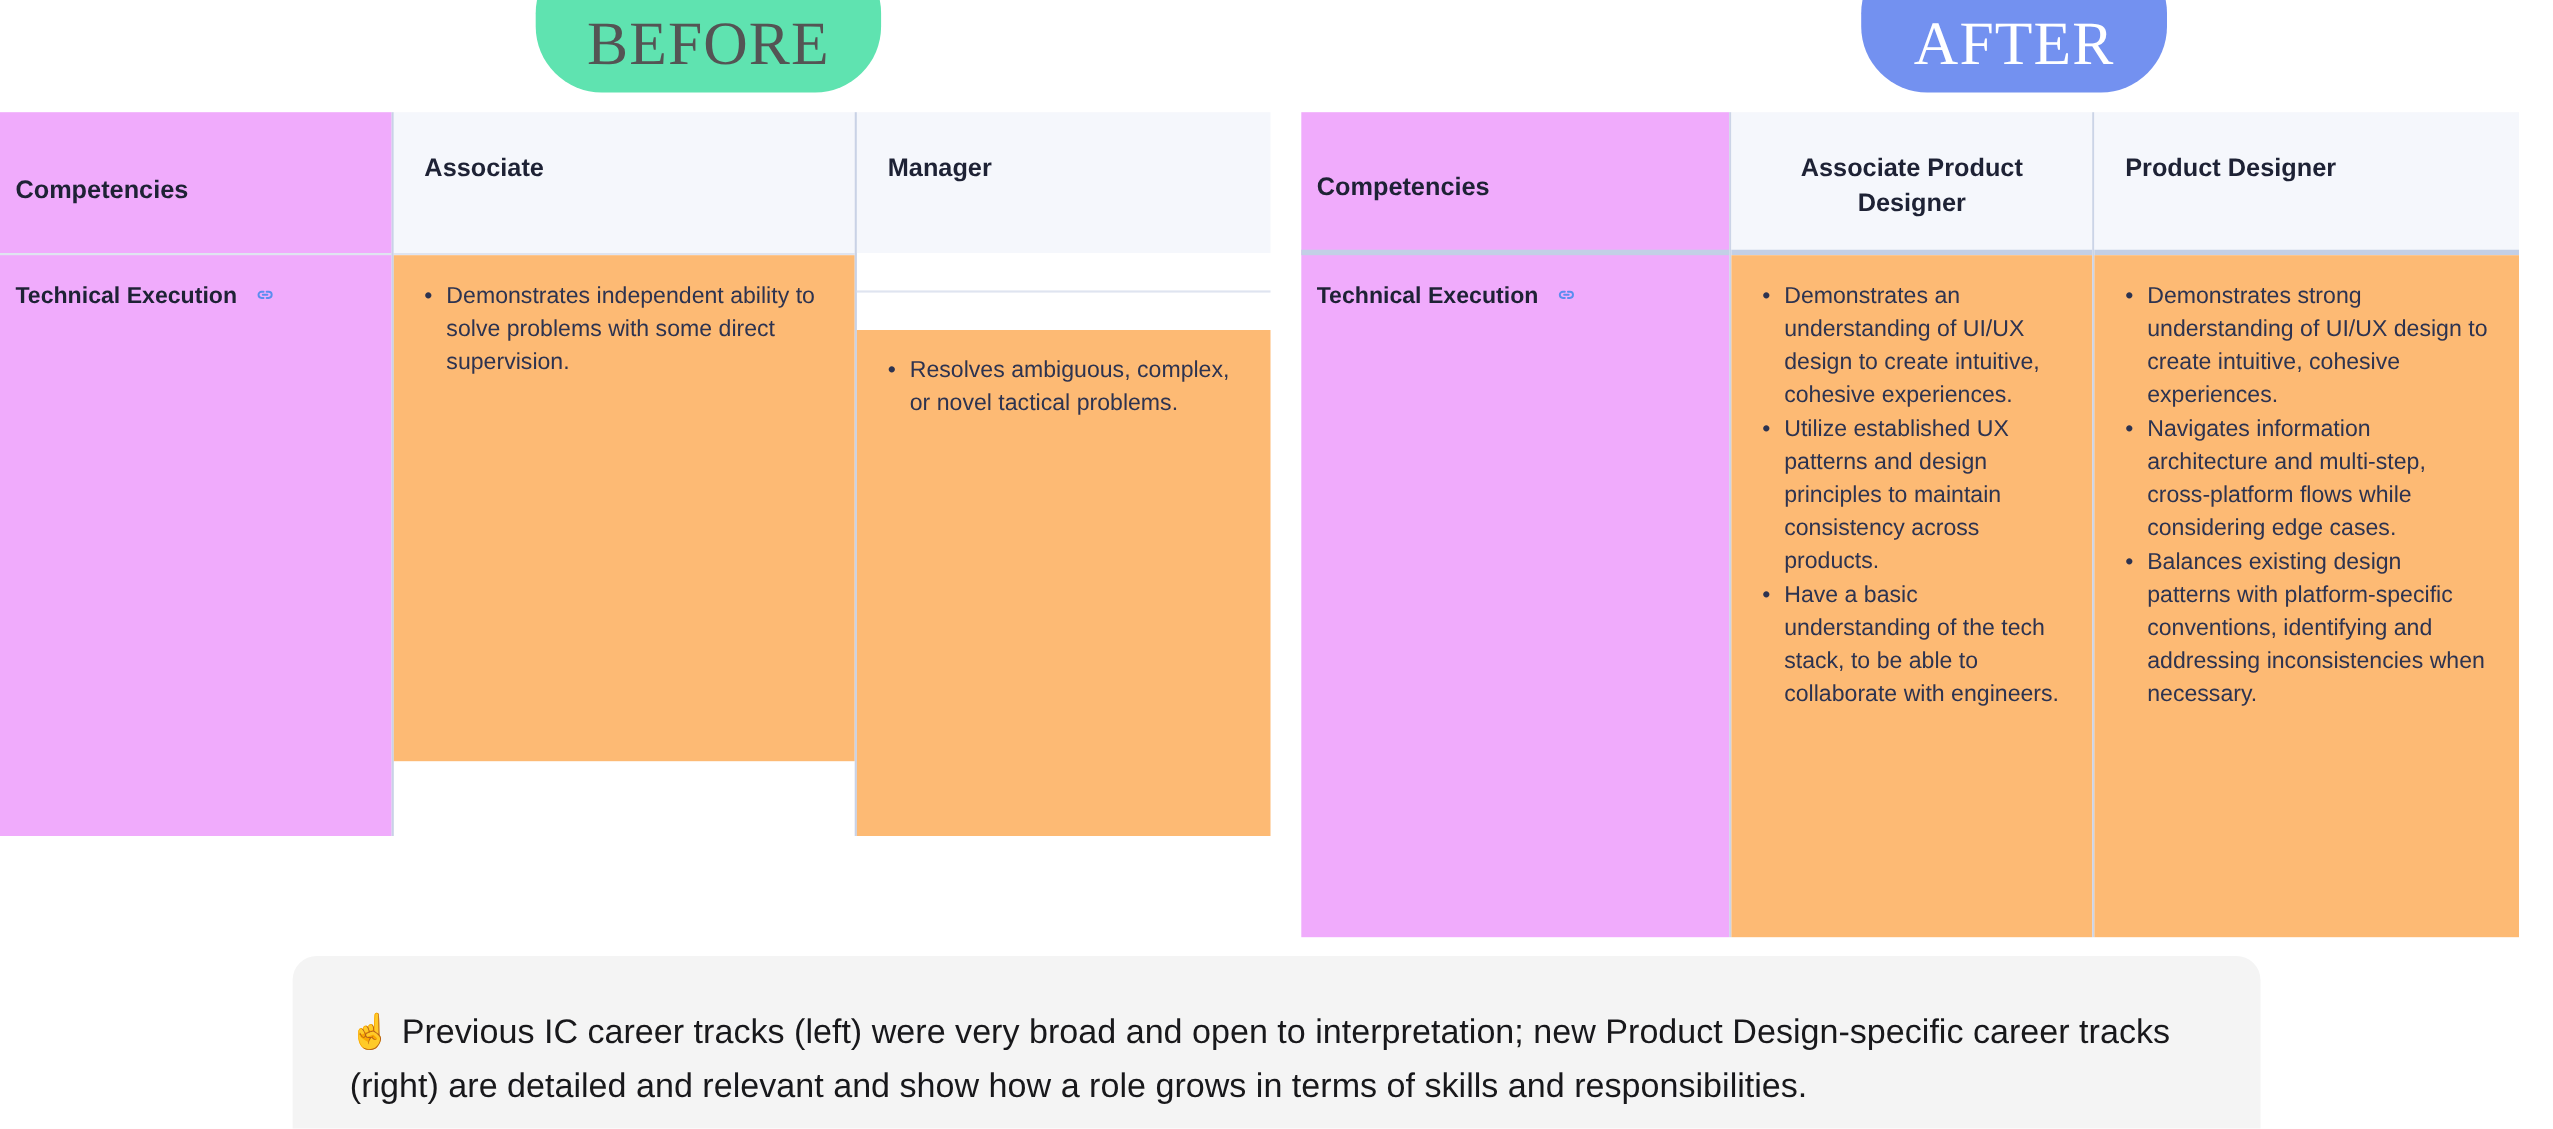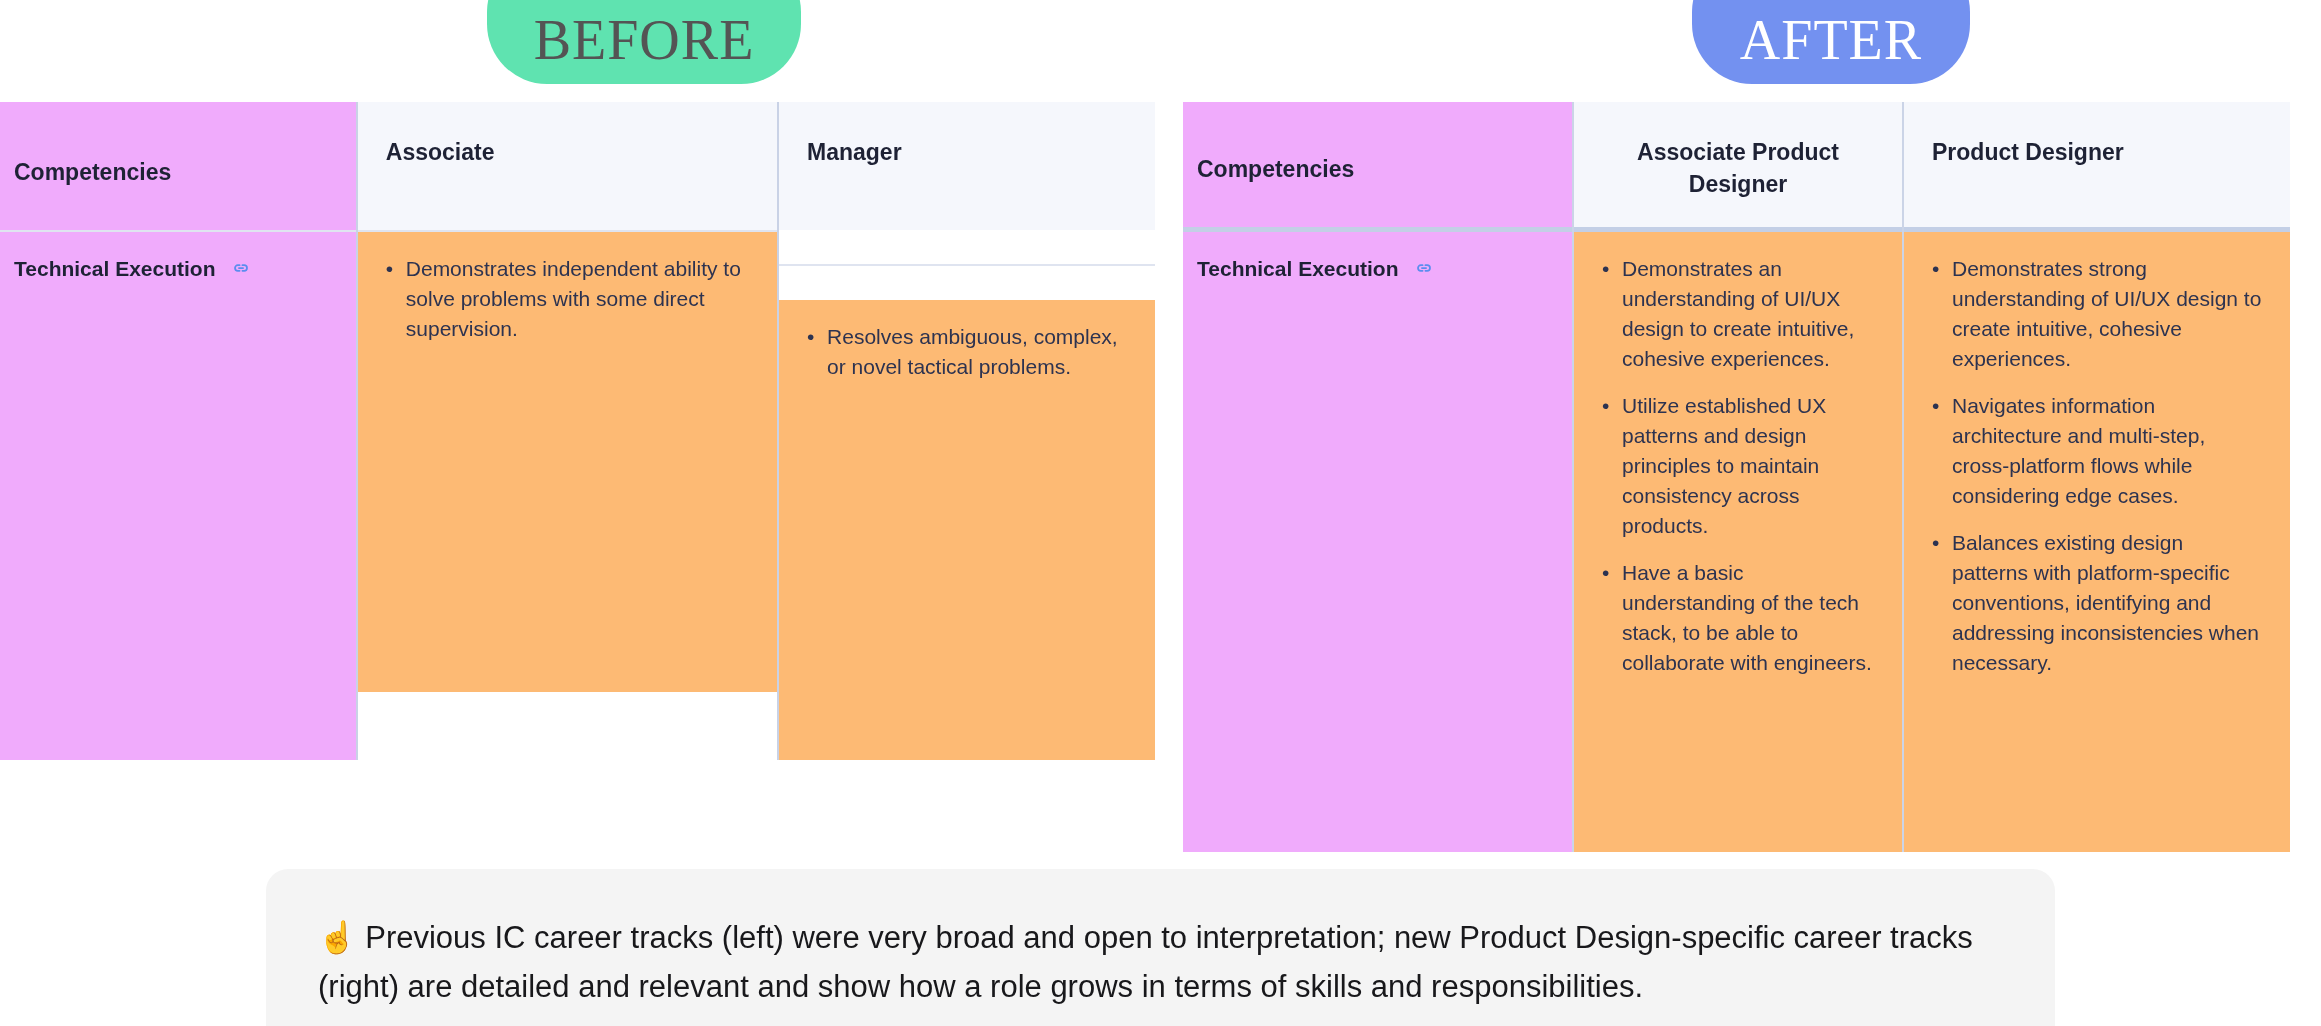--- a/index.html
+++ b/index.html
@@ -111,21 +111,21 @@
   .cell-bullets ul {
     margin: 0;
     padding-left: 24px;
     list-style: none;
   }
   .cell-bullets li {
     position: relative;
     margin: 0 0 0 0;
     padding: 0 0 0 2px;
   }
-  .cell-bullets li + li { margin-top: 17px; }
+  .cell-bullets li + li { margin-top: 1px; }
   .cell-bullets li::before {
     content: "\2022";
     position: absolute;
     left: -18px;
     top: 0;
     font-size: 21px;
     line-height: 30px;
     color: #2D3350;
   }
 

